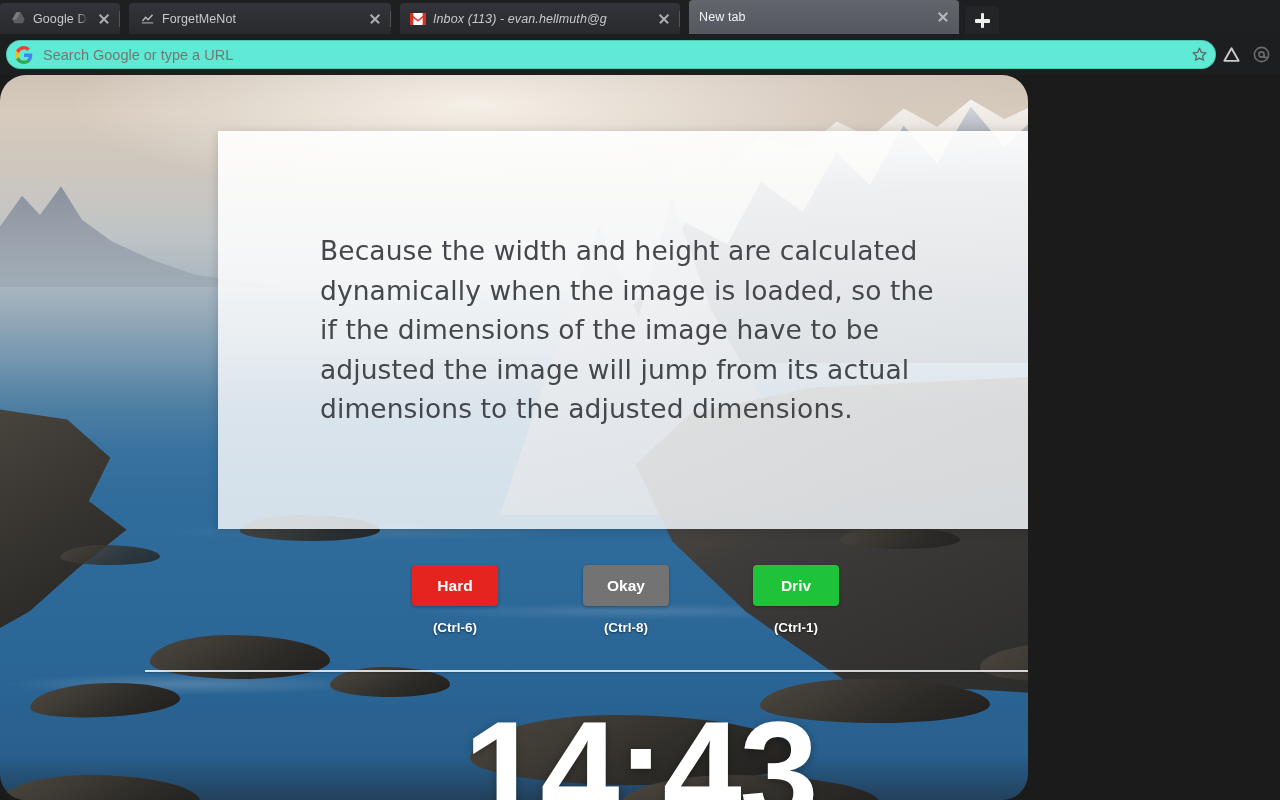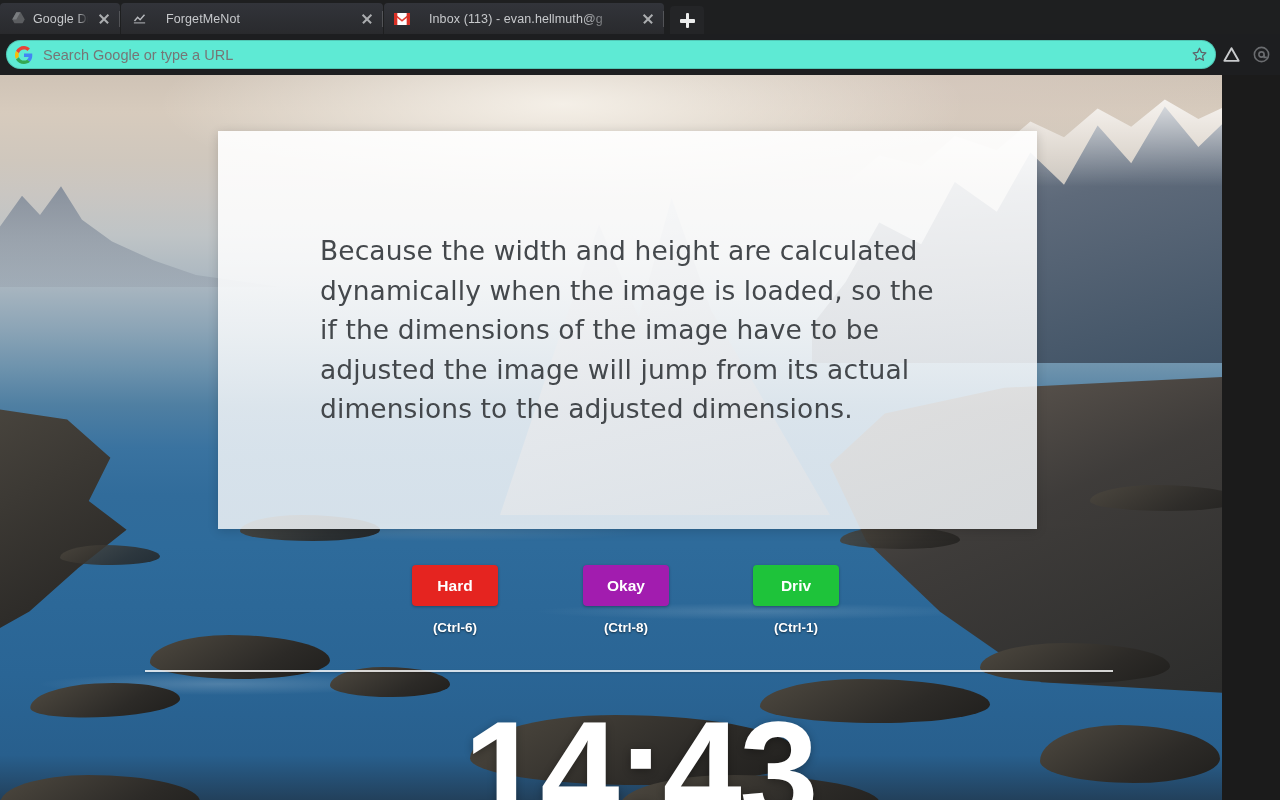--- a/index.html
+++ b/index.html
@@ -42,21 +42,21 @@
     color: #c7c9cc;
     font-size: 12.5px;
     overflow: hidden;
     cursor: default;
   }
   .tab.active {
     background: linear-gradient(to bottom, #62666c 0%, #55585e 100%);
     color: #f2f3f4;
     height: 34px;
   }
-  .tab + .tab { margin-left: 1px; gap: 12px; }
+  .tab + .tab { margin-left: 9px; }
   .tab::after {
     content: "";
     position: absolute;
     right: 0; top: 8px;
     width: 1px; height: 16px;
     background: rgba(255,255,255,0.18);
   }
   .tab.active::after { display: none; }
 
   .tab-favicon {
@@ -91,21 +91,21 @@
     position: absolute;
     left: 2px; top: 7px;
     width: 12px; height: 1.6px;
     background: #d6d8da;
   }
   .tab-close::before { transform: rotate(45deg); }
   .tab-close::after  { transform: rotate(-45deg); }
 
   .tab-t1 { width: 120px; }
   .tab-t2 { width: 262px; }
-  .tab-t3 { width: 280px; }
+  .tab-t3 { width: 280px; font-style: italic; }
   .tab-t4 { width: 270px; }
 
   .newtab-btn {
     width: 34px; height: 28px;
     margin-left: 6px;
     position: relative;
     cursor: pointer;
     border-top-left-radius: 4px;
     border-top-right-radius: 4px;
     background: #242527;
@@ -159,23 +159,24 @@
     flex: 0 0 30px;
     width: 30px; height: 30px;
     display: flex; align-items: center; justify-content: center;
     cursor: pointer;
   }
 
   
   .viewport {
     position: absolute;
     top: 75px; left: 0;
-    width: 1222px;
+    width: 1028px;
     height: 725px;
     overflow: hidden;
+    border-radius: 26px;
   }
 
   
   .bg {
     position: absolute;
     inset: 0;
     background:
       
       radial-gradient(ellipse 260px 16px at 18% 84%, rgba(255,255,255,.18), transparent 70%),
       radial-gradient(ellipse 320px 12px at 62% 74%, rgba(255,255,255,.13), transparent 70%),
@@ -391,20 +392,24 @@
           <rect x="0" y="0" width="24" height="18" rx="2" fill="#ffffff"></rect>
           <path d="M1 1h22v16H1z" fill="#ffffff"></path>
           <path d="M1 1 12 10 23 1v3L12 13 1 4z" fill="#e03c31"></path>
           <path d="M0 0h5v18H0zM19 0h5v18h-5z" fill="#d93025"></path>
         </svg>
       </span>
       <span class="tab-title">Inbox (113) - evan.hellmuth@g</span>
       <span class="tab-close"></span>
     </div>
 
+    <div class="tab tab-t4 active">
+      <span class="tab-title">New tab</span>
+      <span class="tab-close"></span>
+    </div>
 
     <div class="newtab-btn"></div>
   </div>
 
   <div class="toolbar">
     <div class="omnibox">
       <span class="omni-g">
         <svg width="18" height="18" viewBox="0 0 48 48">
           <path fill="#EA4335" d="M24 9.5c3.5 0 6.6 1.2 9 3.6l6.7-6.7C35.6 2.6 30.2 0 24 0 14.6 0 6.5 5.4 2.6 13.2l7.8 6.1C12.3 13.2 17.6 9.5 24 9.5z"></path>
           <path fill="#4285F4" d="M46.1 24.6c0-1.6-.1-3.2-.4-4.6H24v9.1h12.4c-.5 2.9-2.2 5.3-4.6 7l7.5 5.8c4.4-4 6.8-10 6.8-17.3z"></path>
@@ -464,21 +469,21 @@
     </div>
 
     <div class="ratings">
 
       <div class="rating rt-hard">
         <button class="rating-btn" style="background:#E52420;">Hard</button>
         <div class="rating-key">(Ctrl-6)</div>
       </div>
 
       <div class="rating rt-okay">
-        <button class="rating-btn" style="background:#a21caf;">Okay</button>
+        <button class="rating-btn" style="background:#737373;">Okay</button>
         <div class="rating-key">(Ctrl-8)</div>
       </div>
 
       <div class="rating rt-easy">
         <button class="rating-btn" style="background:#1EC33A;">Driv</button>
         <div class="rating-key">(Ctrl-1)</div>
       </div>
     </div>
 
     <div class="divider"></div>

